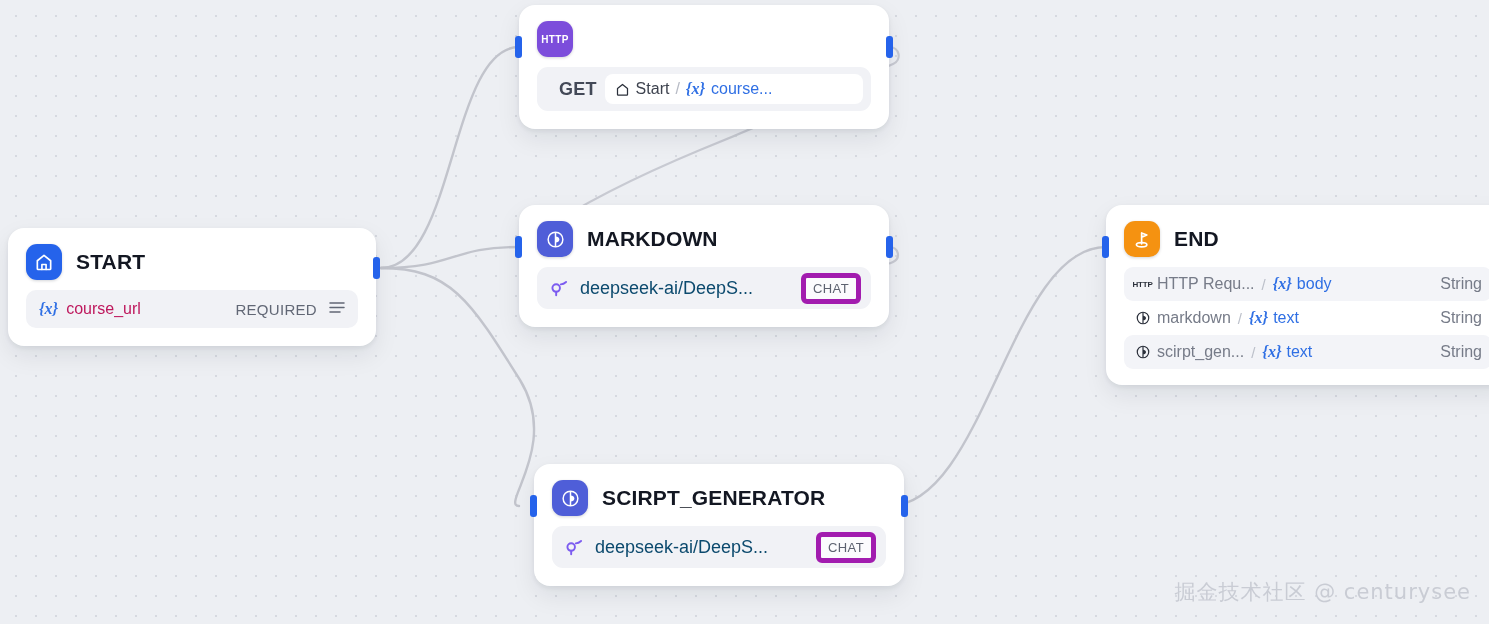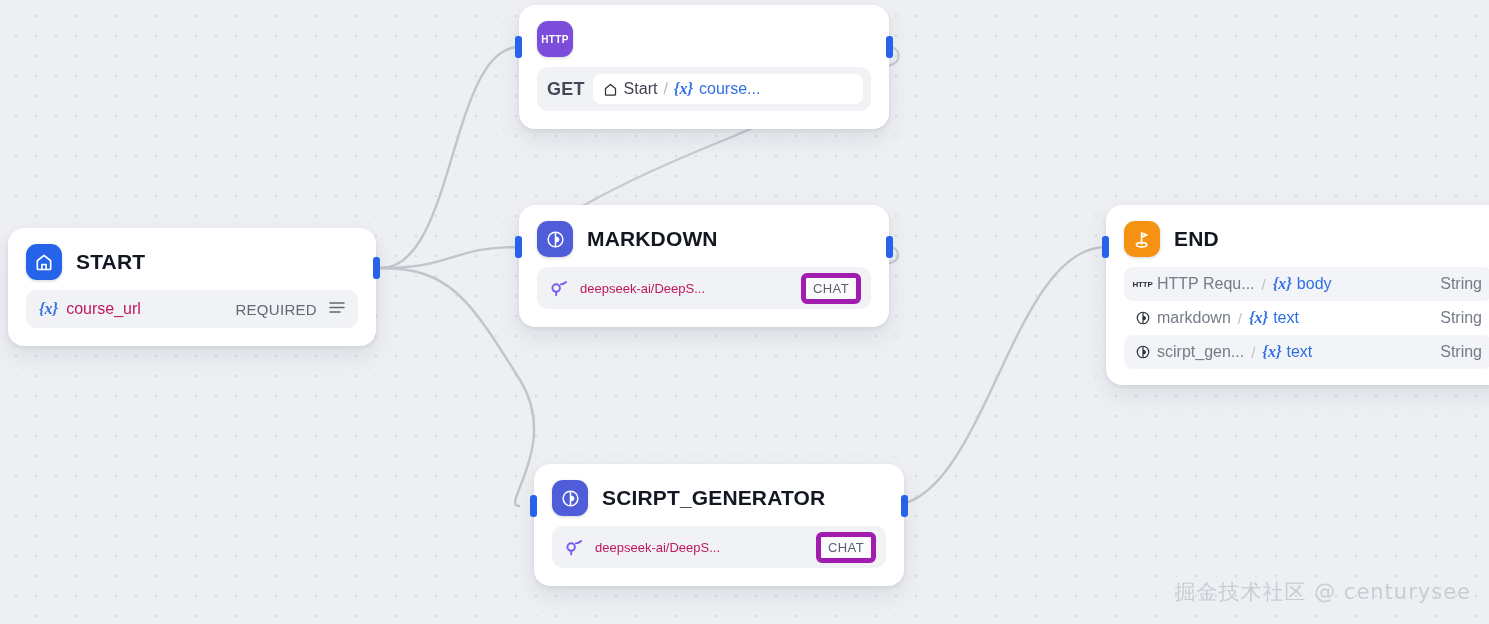--- a/index.html
+++ b/index.html
@@ -130,21 +130,21 @@
     white-space: nowrap;
   }
 
   
   .method-row {
     display: flex;
     align-items: center;
     background: #f1f2f6;
     border-radius: 11px;
     height: 44px;
-    padding: 0 8px 0 10px;
+    padding: 0 8px 0 22px;
     gap: 8px;
   }
   .method-label {
     font-size: 18px;
     font-weight: 700;
     color: #434957;
     letter-spacing: 0.2px;
   }
   .url-box {
     flex: 1;
@@ -176,22 +176,22 @@
   .model-row {
     background: #f1f2f6;
     border-radius: 11px;
     height: 42px;
     display: flex;
     align-items: center;
     gap: 10px;
     padding: 0 10px 0 12px;
   }
   .model-name {
-    font-size: 13px;
-    color: #be185d;
+    font-size: 18px;
+    color: #0c4a6e;
     white-space: nowrap;
     overflow: hidden;
   }
   .model-badge {
     margin-left: auto;
     border: 5px solid #a21caf;
     background: #fbfbfd;
     border-radius: 6px;
     color: #5d6270;
     font-size: 13px;

